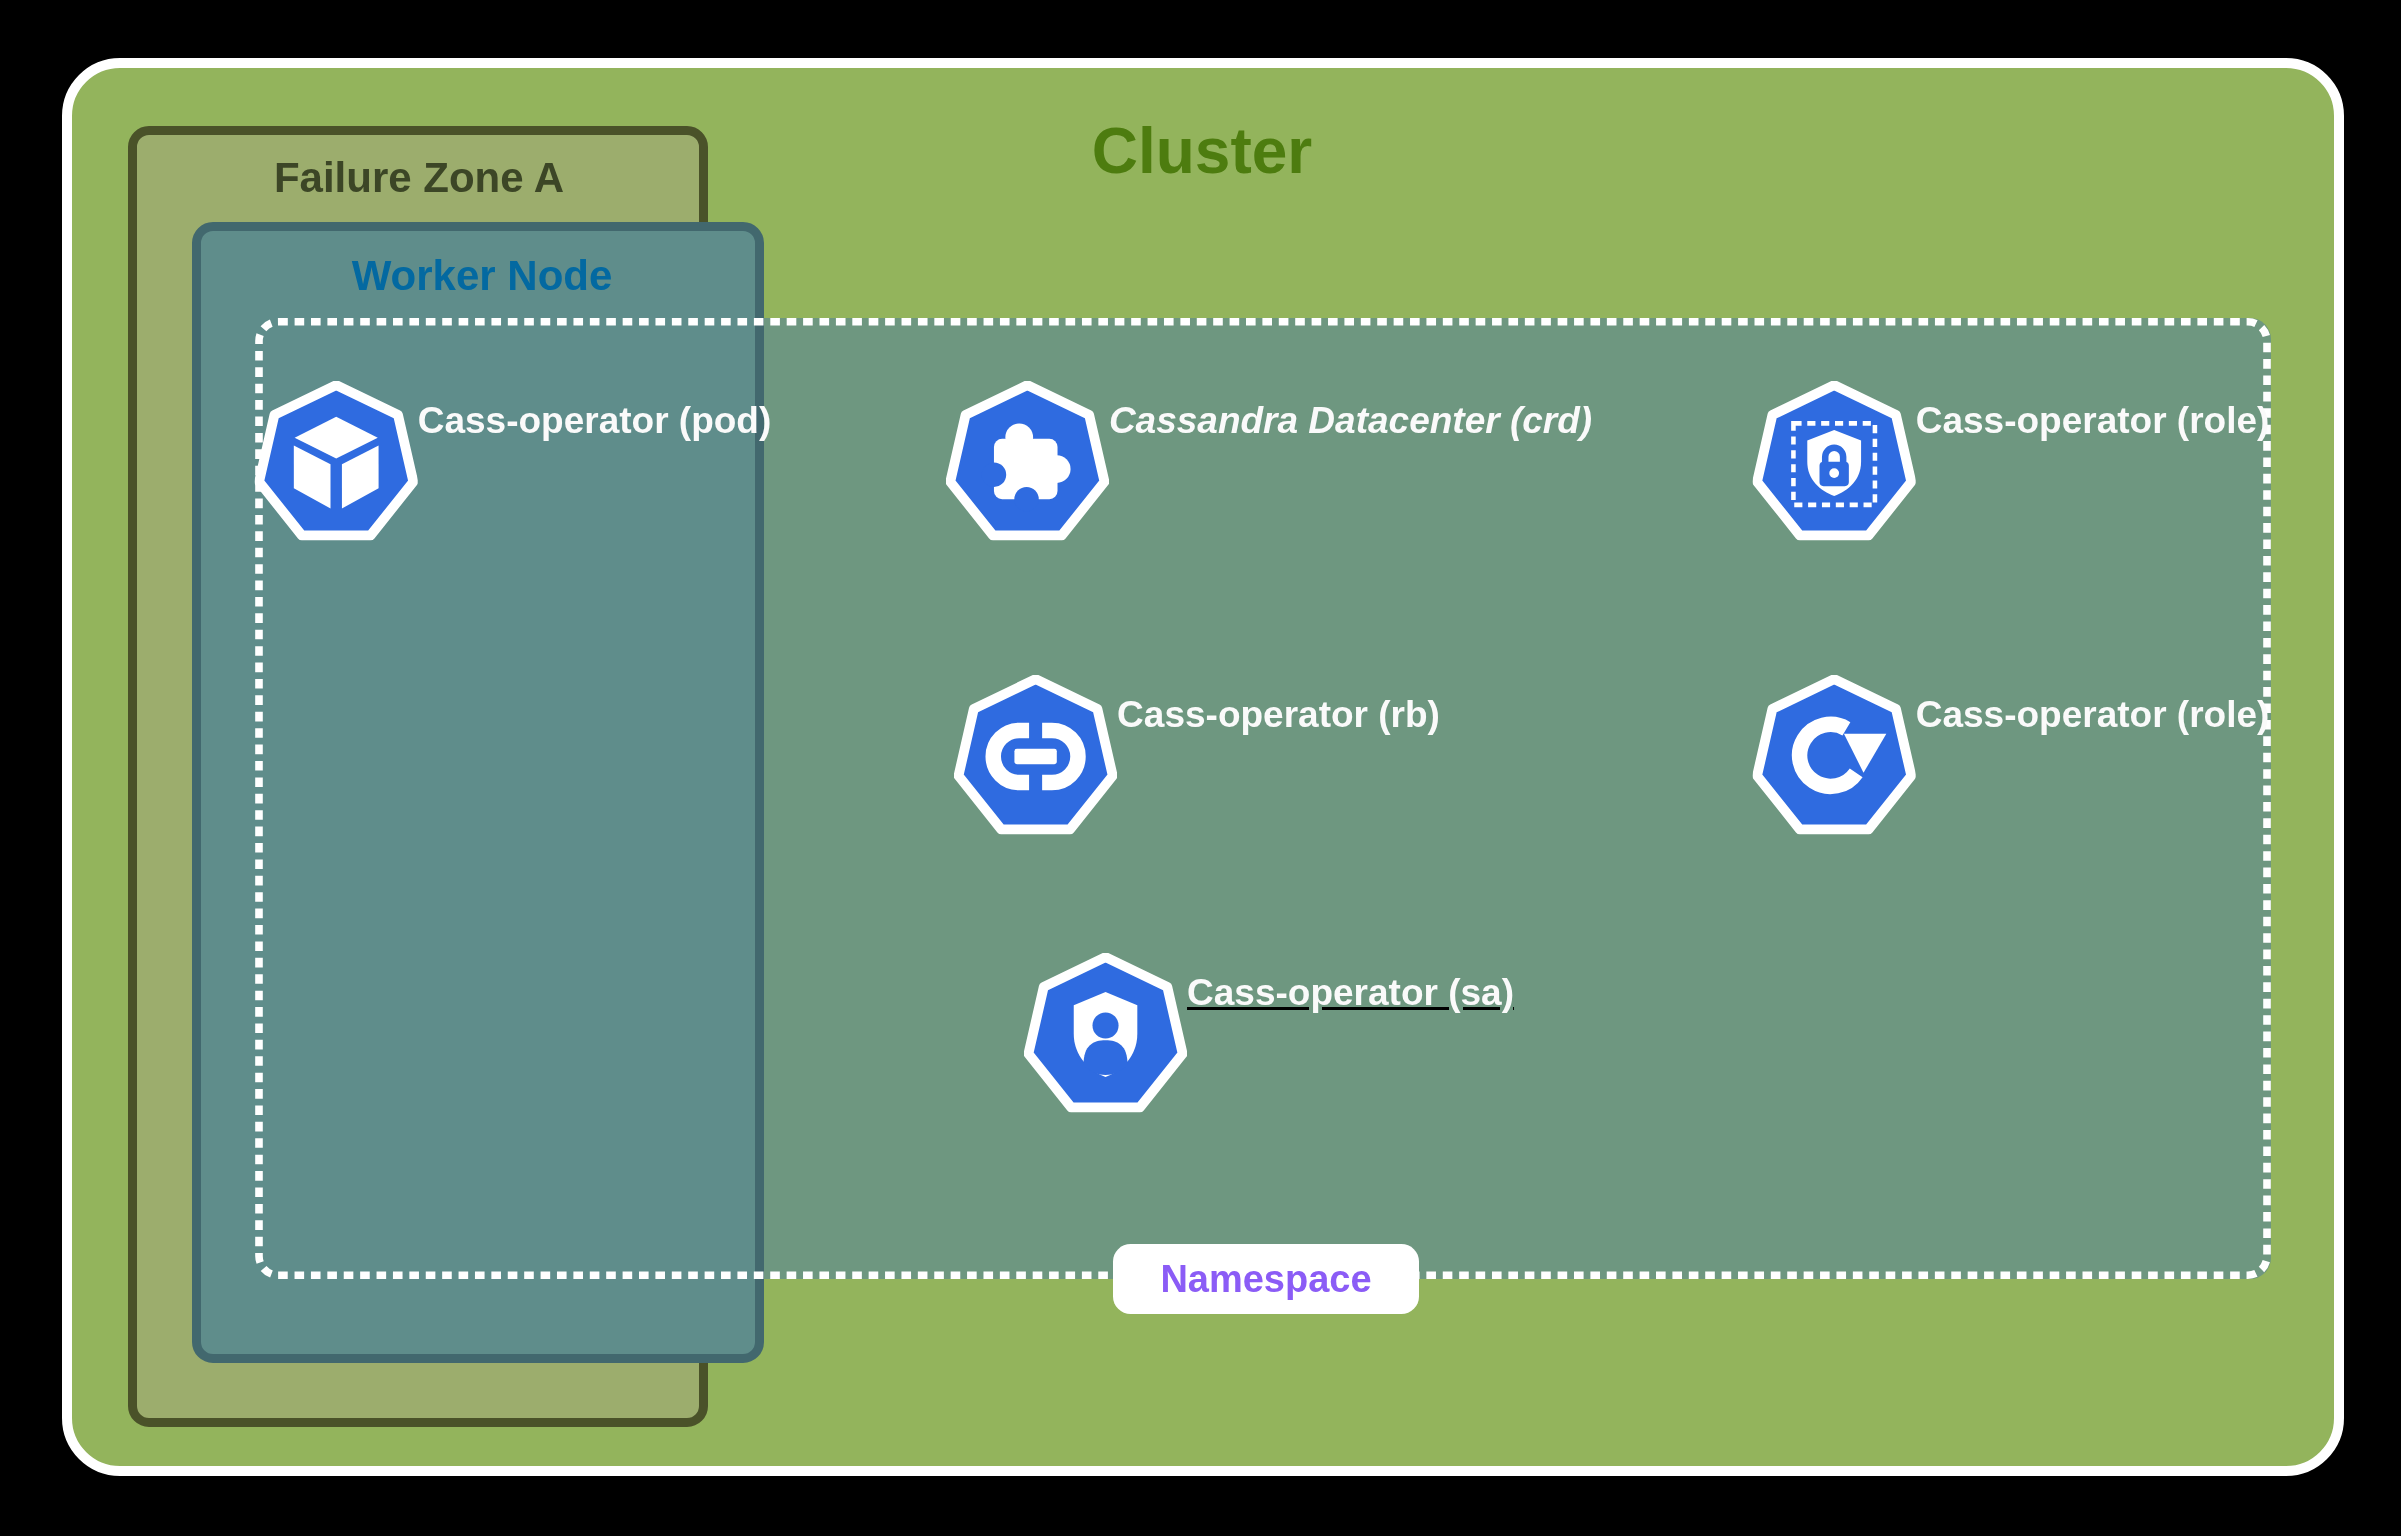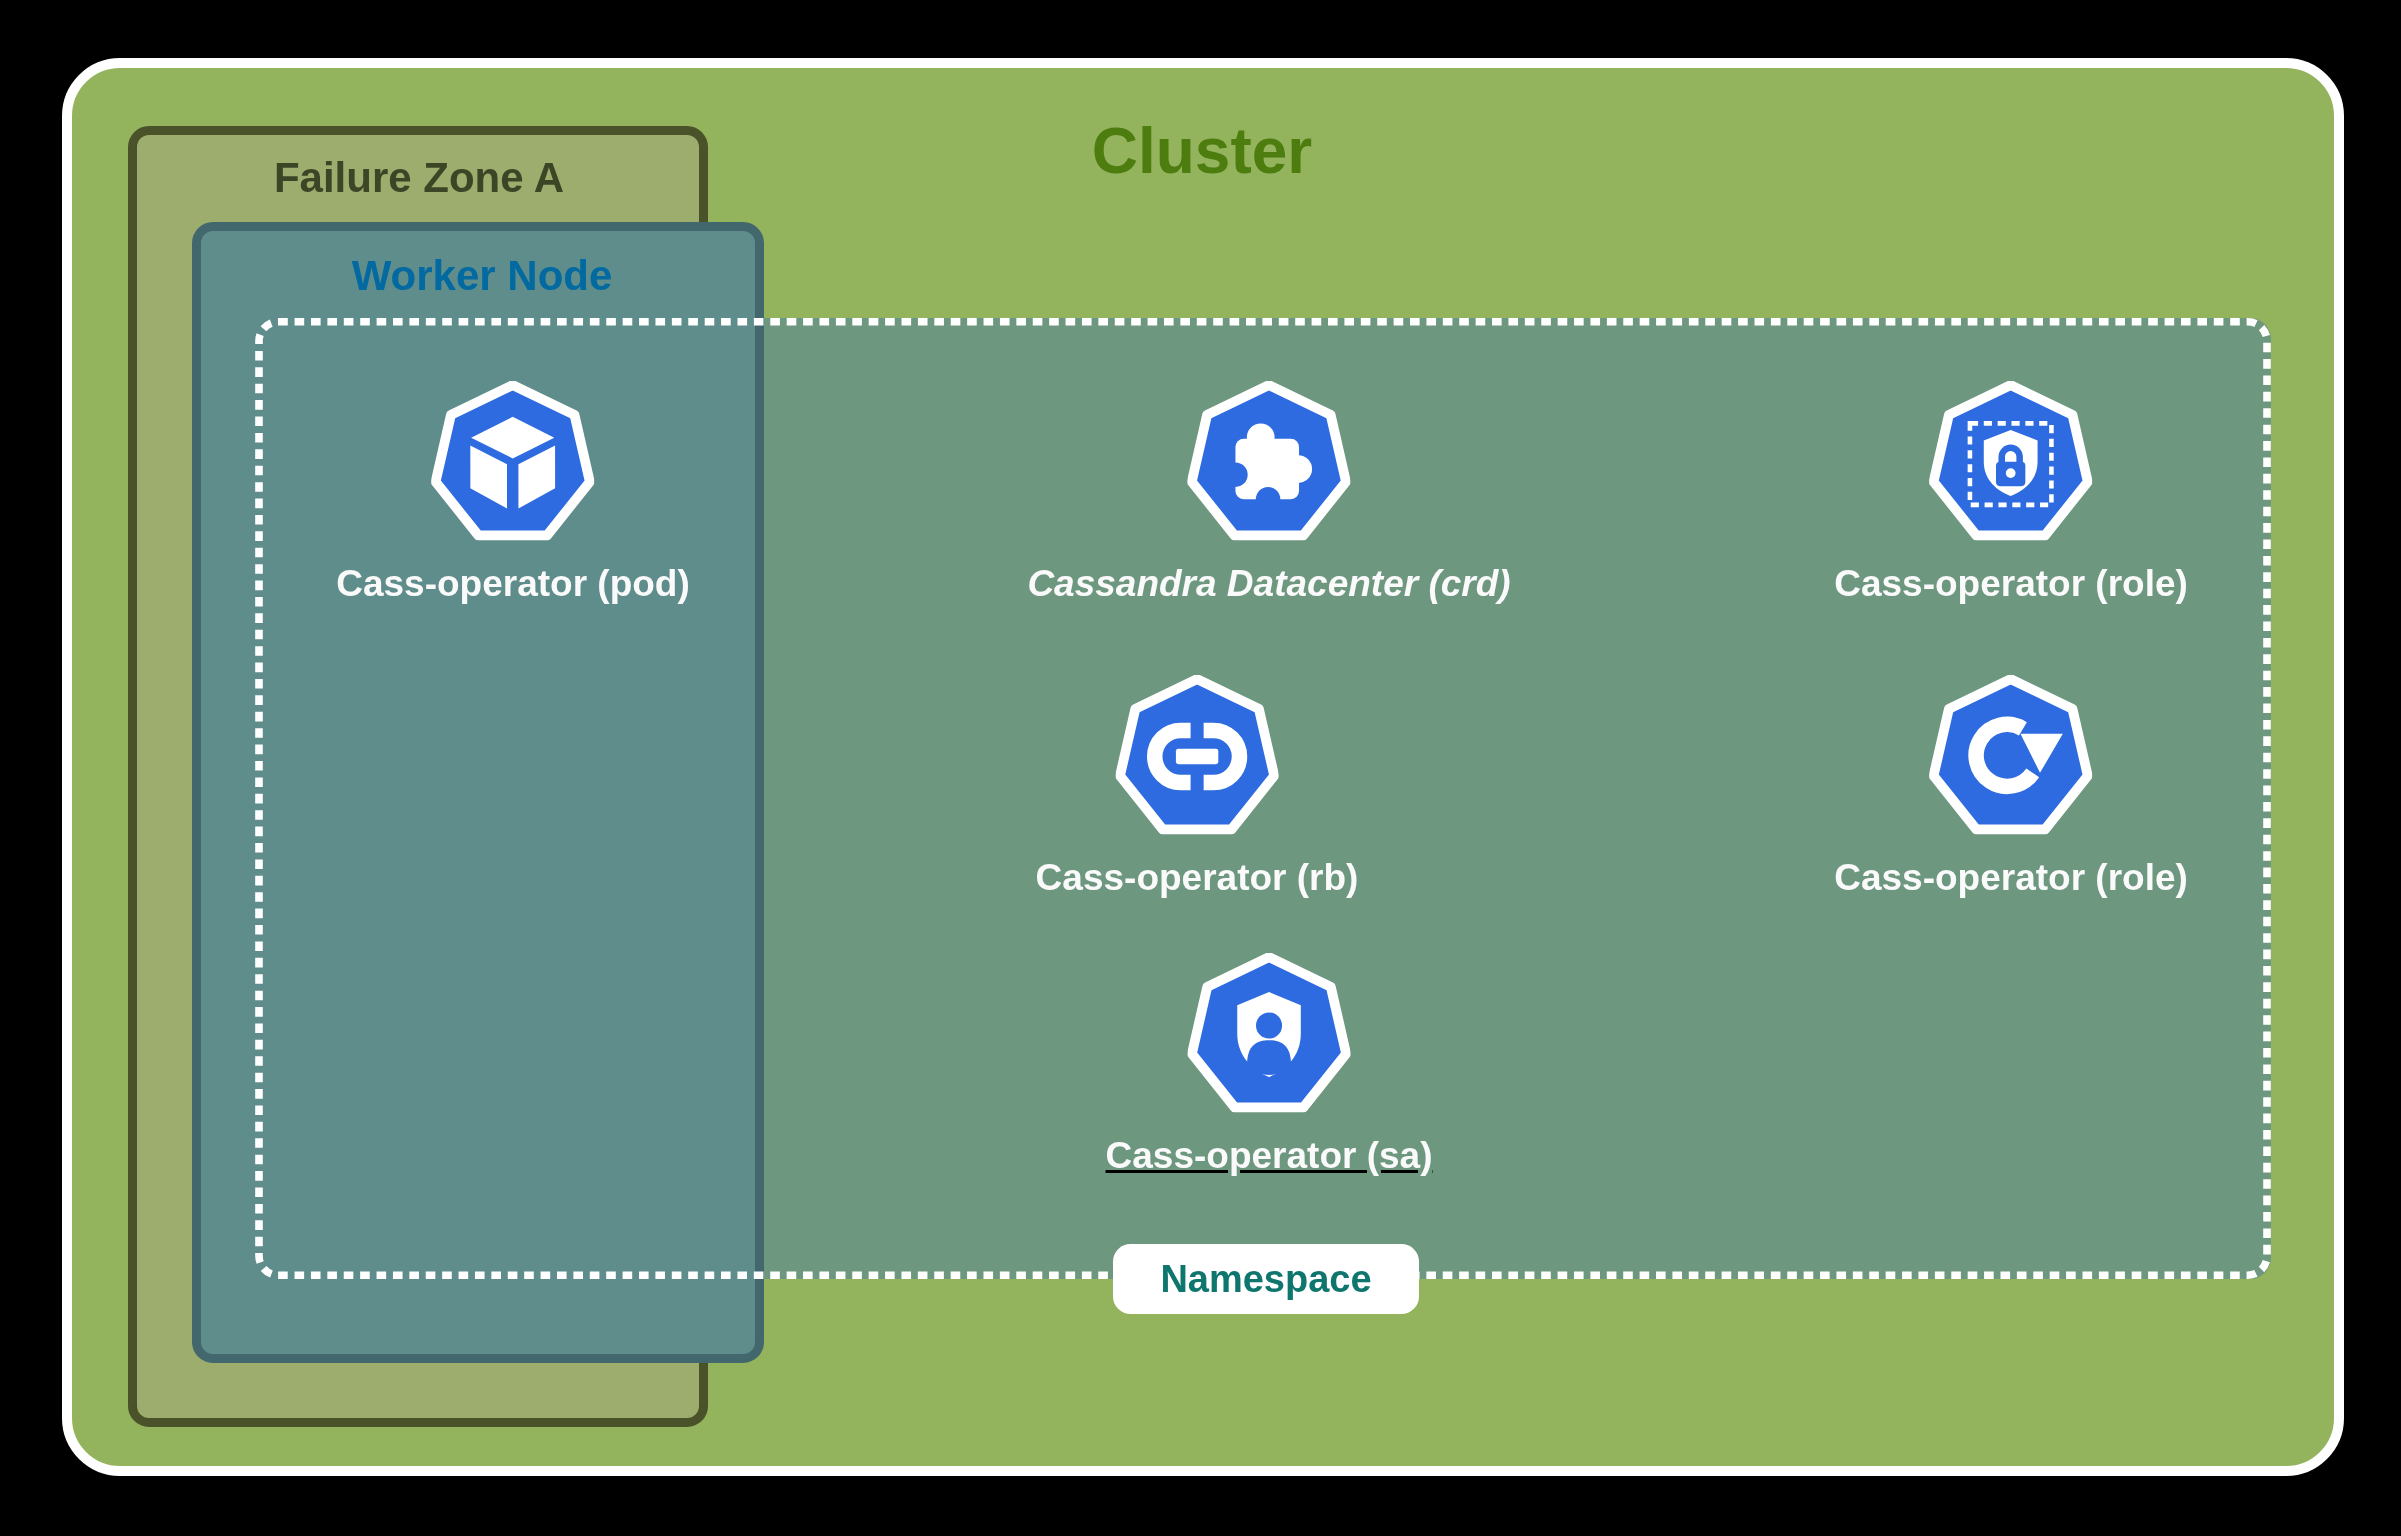--- a/index.html
+++ b/index.html
@@ -81,28 +81,28 @@
 
   
   .namespace-badge{
     left:1113px;top:1244px;width:306px;height:70px;
     background:#FFFFFF;
     border-radius:17.6px;
     z-index:8;
     display:flex;align-items:center;justify-content:center;
   }
   .namespace-badge-text{
-    font-size:38px;font-weight:600;color:#0f766e;white-space:nowrap;text-align:right;
+    font-size:38px;font-weight:600;color:#8b5cf6;white-space:nowrap;text-align:right;
   }
 
   
   .resource{
     position:absolute;
     transform:translateX(-50%);
-    display:flex;flex-direction:column;align-items:center;
+    display:flex;align-items:flex-start;
     z-index:7;
     width:max-content;
   }
   .resource svg{display:block;}
   .resource-label{
     margin-top:19px;
     font-size:37px;font-weight:600;
     color:#FAFAFA;
     white-space:nowrap;
   }

